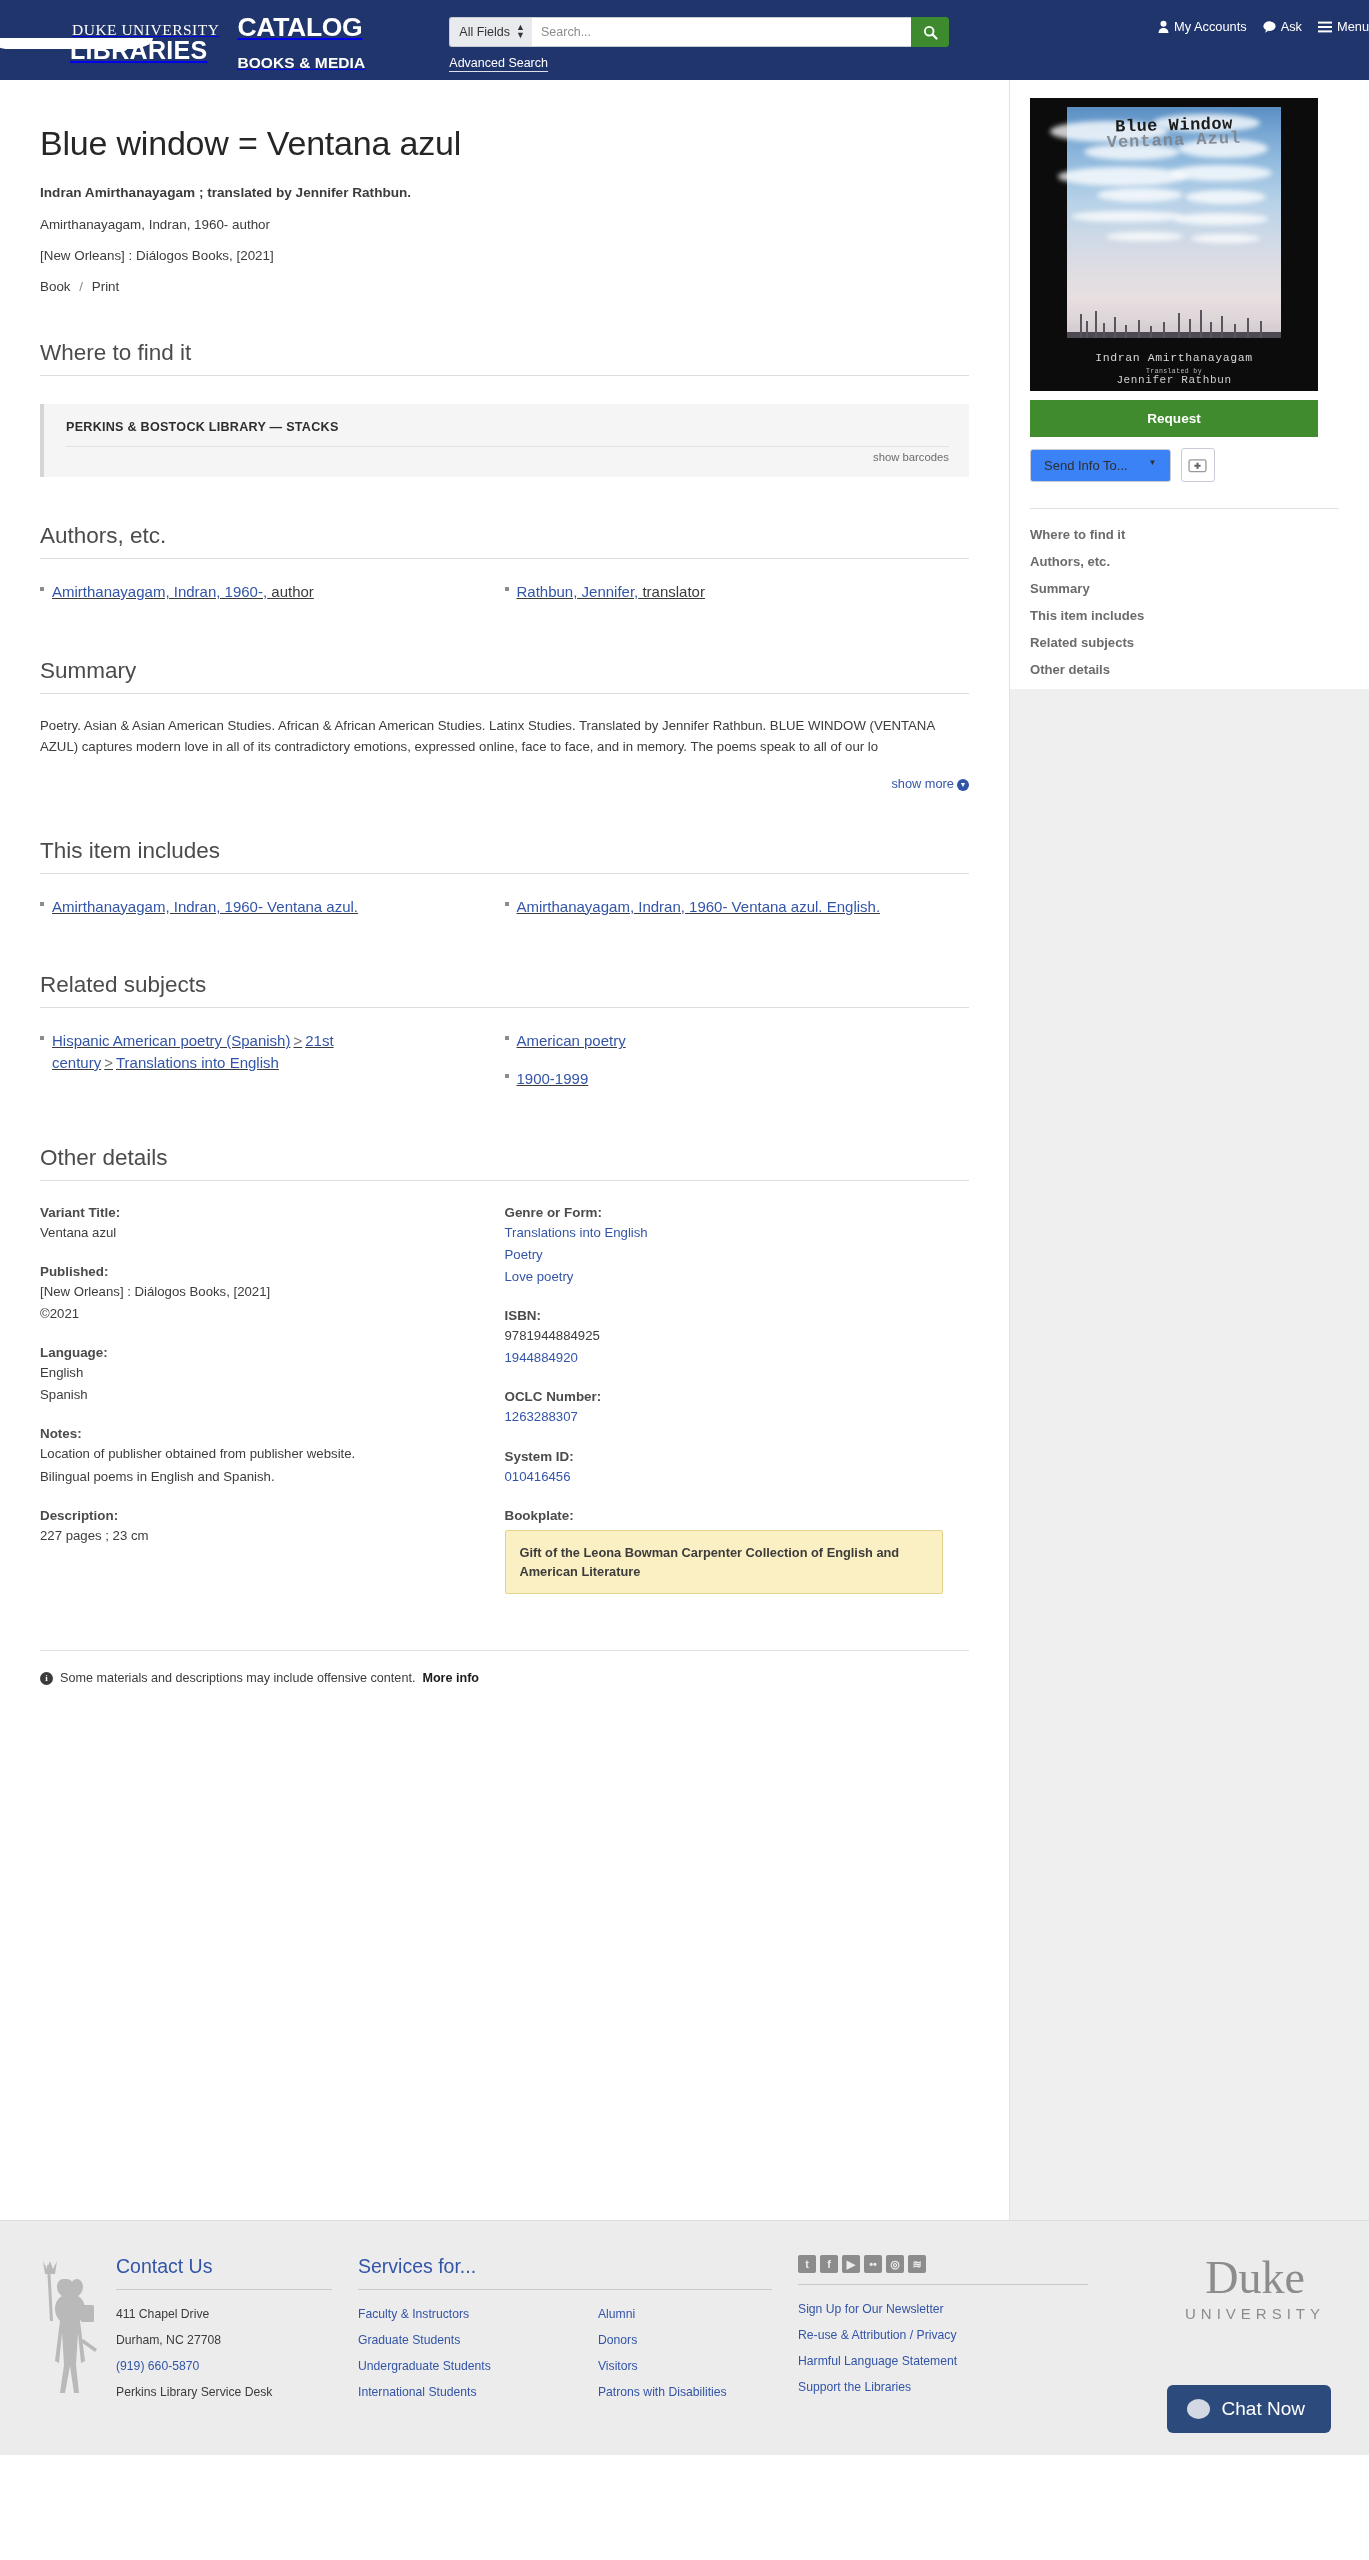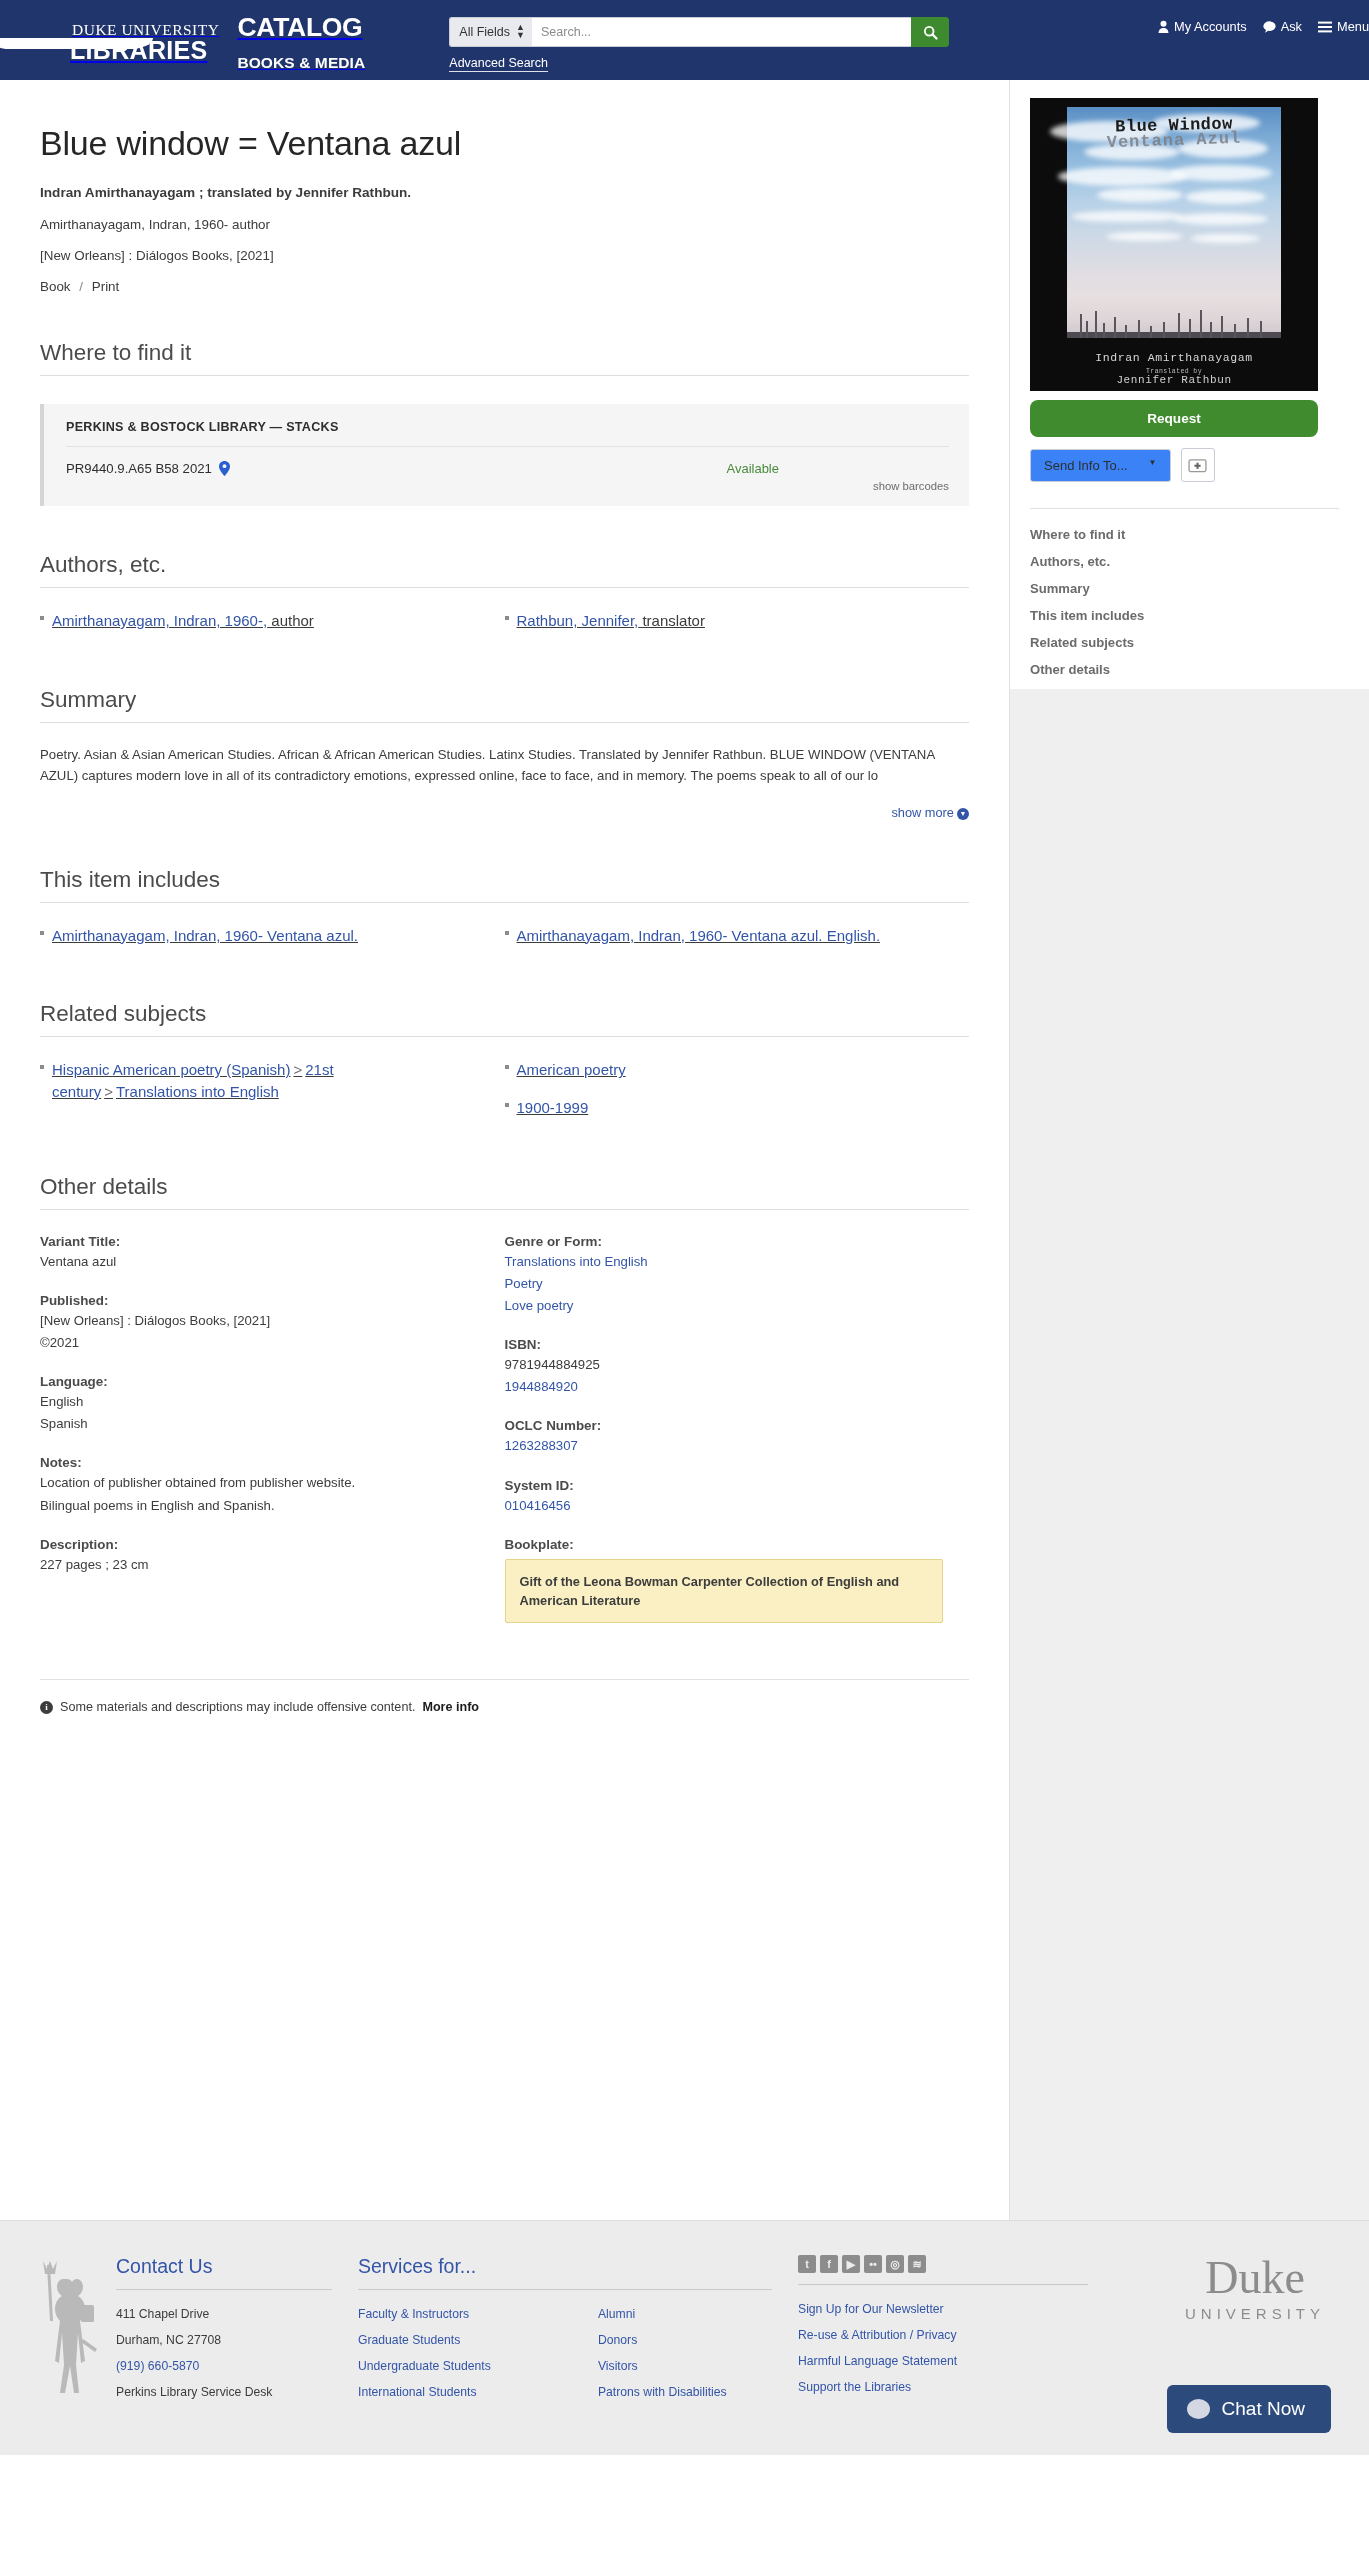--- a/index.html
+++ b/index.html
@@ -239,21 +239,21 @@
   }
   .cover-trans2 {
     position:absolute; left:0; right:0; bottom:5px; text-align:center;
     font-family:"Liberation Mono", monospace; font-size:11px;
     color:#d0d0d0; letter-spacing:0.6px;
   }
 
   .request-btn {
     display:block; width:288px; margin-top:9px; background:#3f8b2d;
     color:#fff; font-size:13.6px; font-weight:bold; text-align:center;
-    padding:11px 0; border:none; border-radius:8px; cursor:pointer;
+    padding:11px 0; border:none; border-radius:0; cursor:pointer;
     font-family:"Liberation Sans", sans-serif;
   }
   .side-actions { display:flex; align-items:center; gap:10px; margin-top:11px; }
   .sendinfo {
     border:1px solid #c9ccd4; background:#3b82f6; border-radius:3px;
     font-size:13px; color:#2e2e2e; padding:8px 13px;
     display:flex; align-items:flex-start; gap:21px; cursor:pointer;
     font-family:"Liberation Sans", sans-serif;
   }
   .caret { font-size:8px; }
@@ -382,30 +382,20 @@
     <p class="meta-line">[New Orleans] : Diálogos Books, [2021]</p>
     <p class="fmt-line">
       <span>Book</span>
       <span class="sep">/</span>
       <span>Print</span>
     </p>
 
     <h2 class="sec" id="where">Where to find it</h2>
     <div class="holding">
       <div class="holding-lib">PERKINS &amp; BOSTOCK LIBRARY — STACKS</div>
-      <div class="holding-row">
-        <span class="callno">
-          <span>PR9440.9.A65 B58 2021</span>
-          <svg class="pin" width="11" height="15" viewBox="0 0 11 15">
-            <path d="M5.5 0C2.5 0 0 2.4 0 5.4c0 4 5.5 9.6 5.5 9.6S11 9.4 11 5.4C11 2.4 8.5 0 5.5 0z" fill="#2a5fd0"></path>
-            <circle cx="5.5" cy="5.2" r="1.9" fill="#f5f5f5"></circle>
-          </svg>
-        </span>
-        <span class="avail">Available</span>
-      </div>
       <div class="holding-foot">show barcodes</div>
     </div>
 
     <h2 class="sec" id="authors">Authors, etc.</h2>
     <div class="two-col">
       <div class="col">
         <ul class="bl">
           <li>
             <a class="lnk" href="#">Amirthanayagam, Indran, 1960-,</a><span class="role"> author</span>
           </li>

